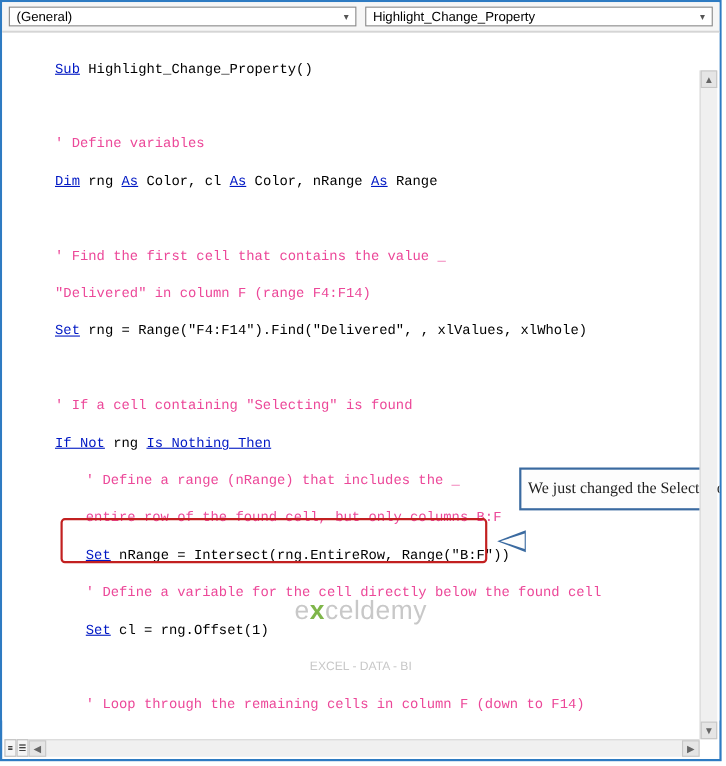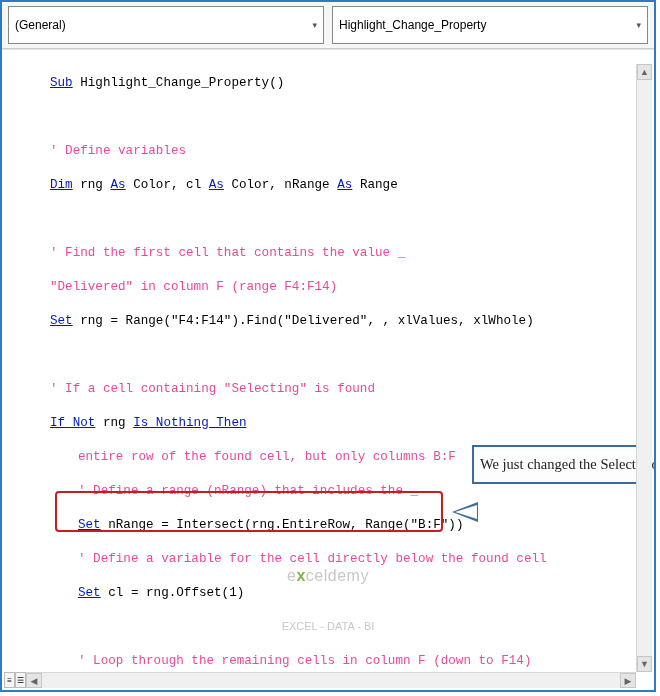--- a/index.html
+++ b/index.html
@@ -43,21 +43,21 @@
     .win-btn.close { background: linear-gradient(#e98886, #c9504e); color: #fff; border-color:#a33; }
     .dropdowns {
       display: flex;
       gap: 8px;
       padding: 4px 6px;
       background: #f6f6f6;
       border-bottom: 1px solid #ccc;
     }
     .dd {
       flex: 1;
-      height: 38px;
+      height: 18px;
       border: 1px solid #888;
       background: #fff;
       display: flex;
       align-items: center;
       justify-content: space-between;
       padding: 0 6px;
       font-size: 12px;
       cursor: pointer;
     }
     .dd .chev { font-size: 9px; color: #555; }
@@ -122,21 +122,21 @@
       position: absolute;
       bottom: 6px;
       left: 50%;
       transform: translateX(-50%);
       text-align: center;
       color: #c8c8c8;
       font-size: 11px;
       font-family: sans-serif;
       pointer-events: none;
     }
-    .watermark .brand { font-size: 16px; letter-spacing: 0.5px; }
+    .watermark .brand { font-size: 24px; letter-spacing: 0.5px; }
     .watermark .x { color: #7fb64a; font-weight: bold; }
     .scrollbar-v {
       position: absolute; right: 2px; top: 62px; bottom: 18px; width: 16px;
       background: #f0f0f0; border-left: 1px solid #d7d7d7;
     }
     .scrollbar-v .arrow { height: 16px; background:#e5e5e5; border:1px solid #c7c7c7; display:flex;align-items:center;justify-content:center;font-size:9px;color:#666;position:absolute;left:0;right:0;}
     .scrollbar-v .arrow.up{top:0;} .scrollbar-v .arrow.down{bottom:0;}
     .scrollbar-h {
       position: absolute; left: 24px; right: 18px; bottom: 2px; height: 16px;
       background: #f0f0f0; border-top: 1px solid #d7d7d7;
@@ -167,22 +167,22 @@
 <div class="i1"> </div>
 <div class="i1 cm">' Define variables</div>
 <div class="i1"><span class="kw">Dim</span><span> rng </span><span class="kw">As</span><span> Color, cl </span><span class="kw">As</span><span> Color, nRange </span><span class="kw">As</span><span> Range</span></div>
 <div class="i1"> </div>
 <div class="i1 cm">' Find the first cell that contains the value _</div>
 <div class="i1 cm">"Delivered" in column F (range F4:F14)</div>
 <div class="i1"><span class="kw">Set</span><span> rng = Range("F4:F14").Find("Delivered", , xlValues, xlWhole)</span></div>
 <div class="i1"> </div>
 <div class="i1 cm">' If a cell containing "Selecting" is found</div>
 <div class="i1"><span class="kw">If Not</span><span> rng </span><span class="kw">Is Nothing Then</span></div>
+<div class="i2 cm">' Define a range (nRange) that includes the _</div>
 <div class="i2 cm">entire row of the found cell, but only columns B:F</div>
-<div class="i2 cm">' Define a range (nRange) that includes the _</div>
 <div class="i2"><span class="kw">Set</span><span> nRange = Intersect(rng.EntireRow, Range("B:F"))</span></div>
 <div class="i2 cm">' Define a variable for the cell directly below the found cell</div>
 <div class="i2"><span class="kw">Set</span><span> cl = rng.Offset(1)</span></div>
 <div class="i2"> </div>
 <div class="i2 cm">' Loop through the remaining cells in column F (down to F14)</div>
 
 
 
 
 

